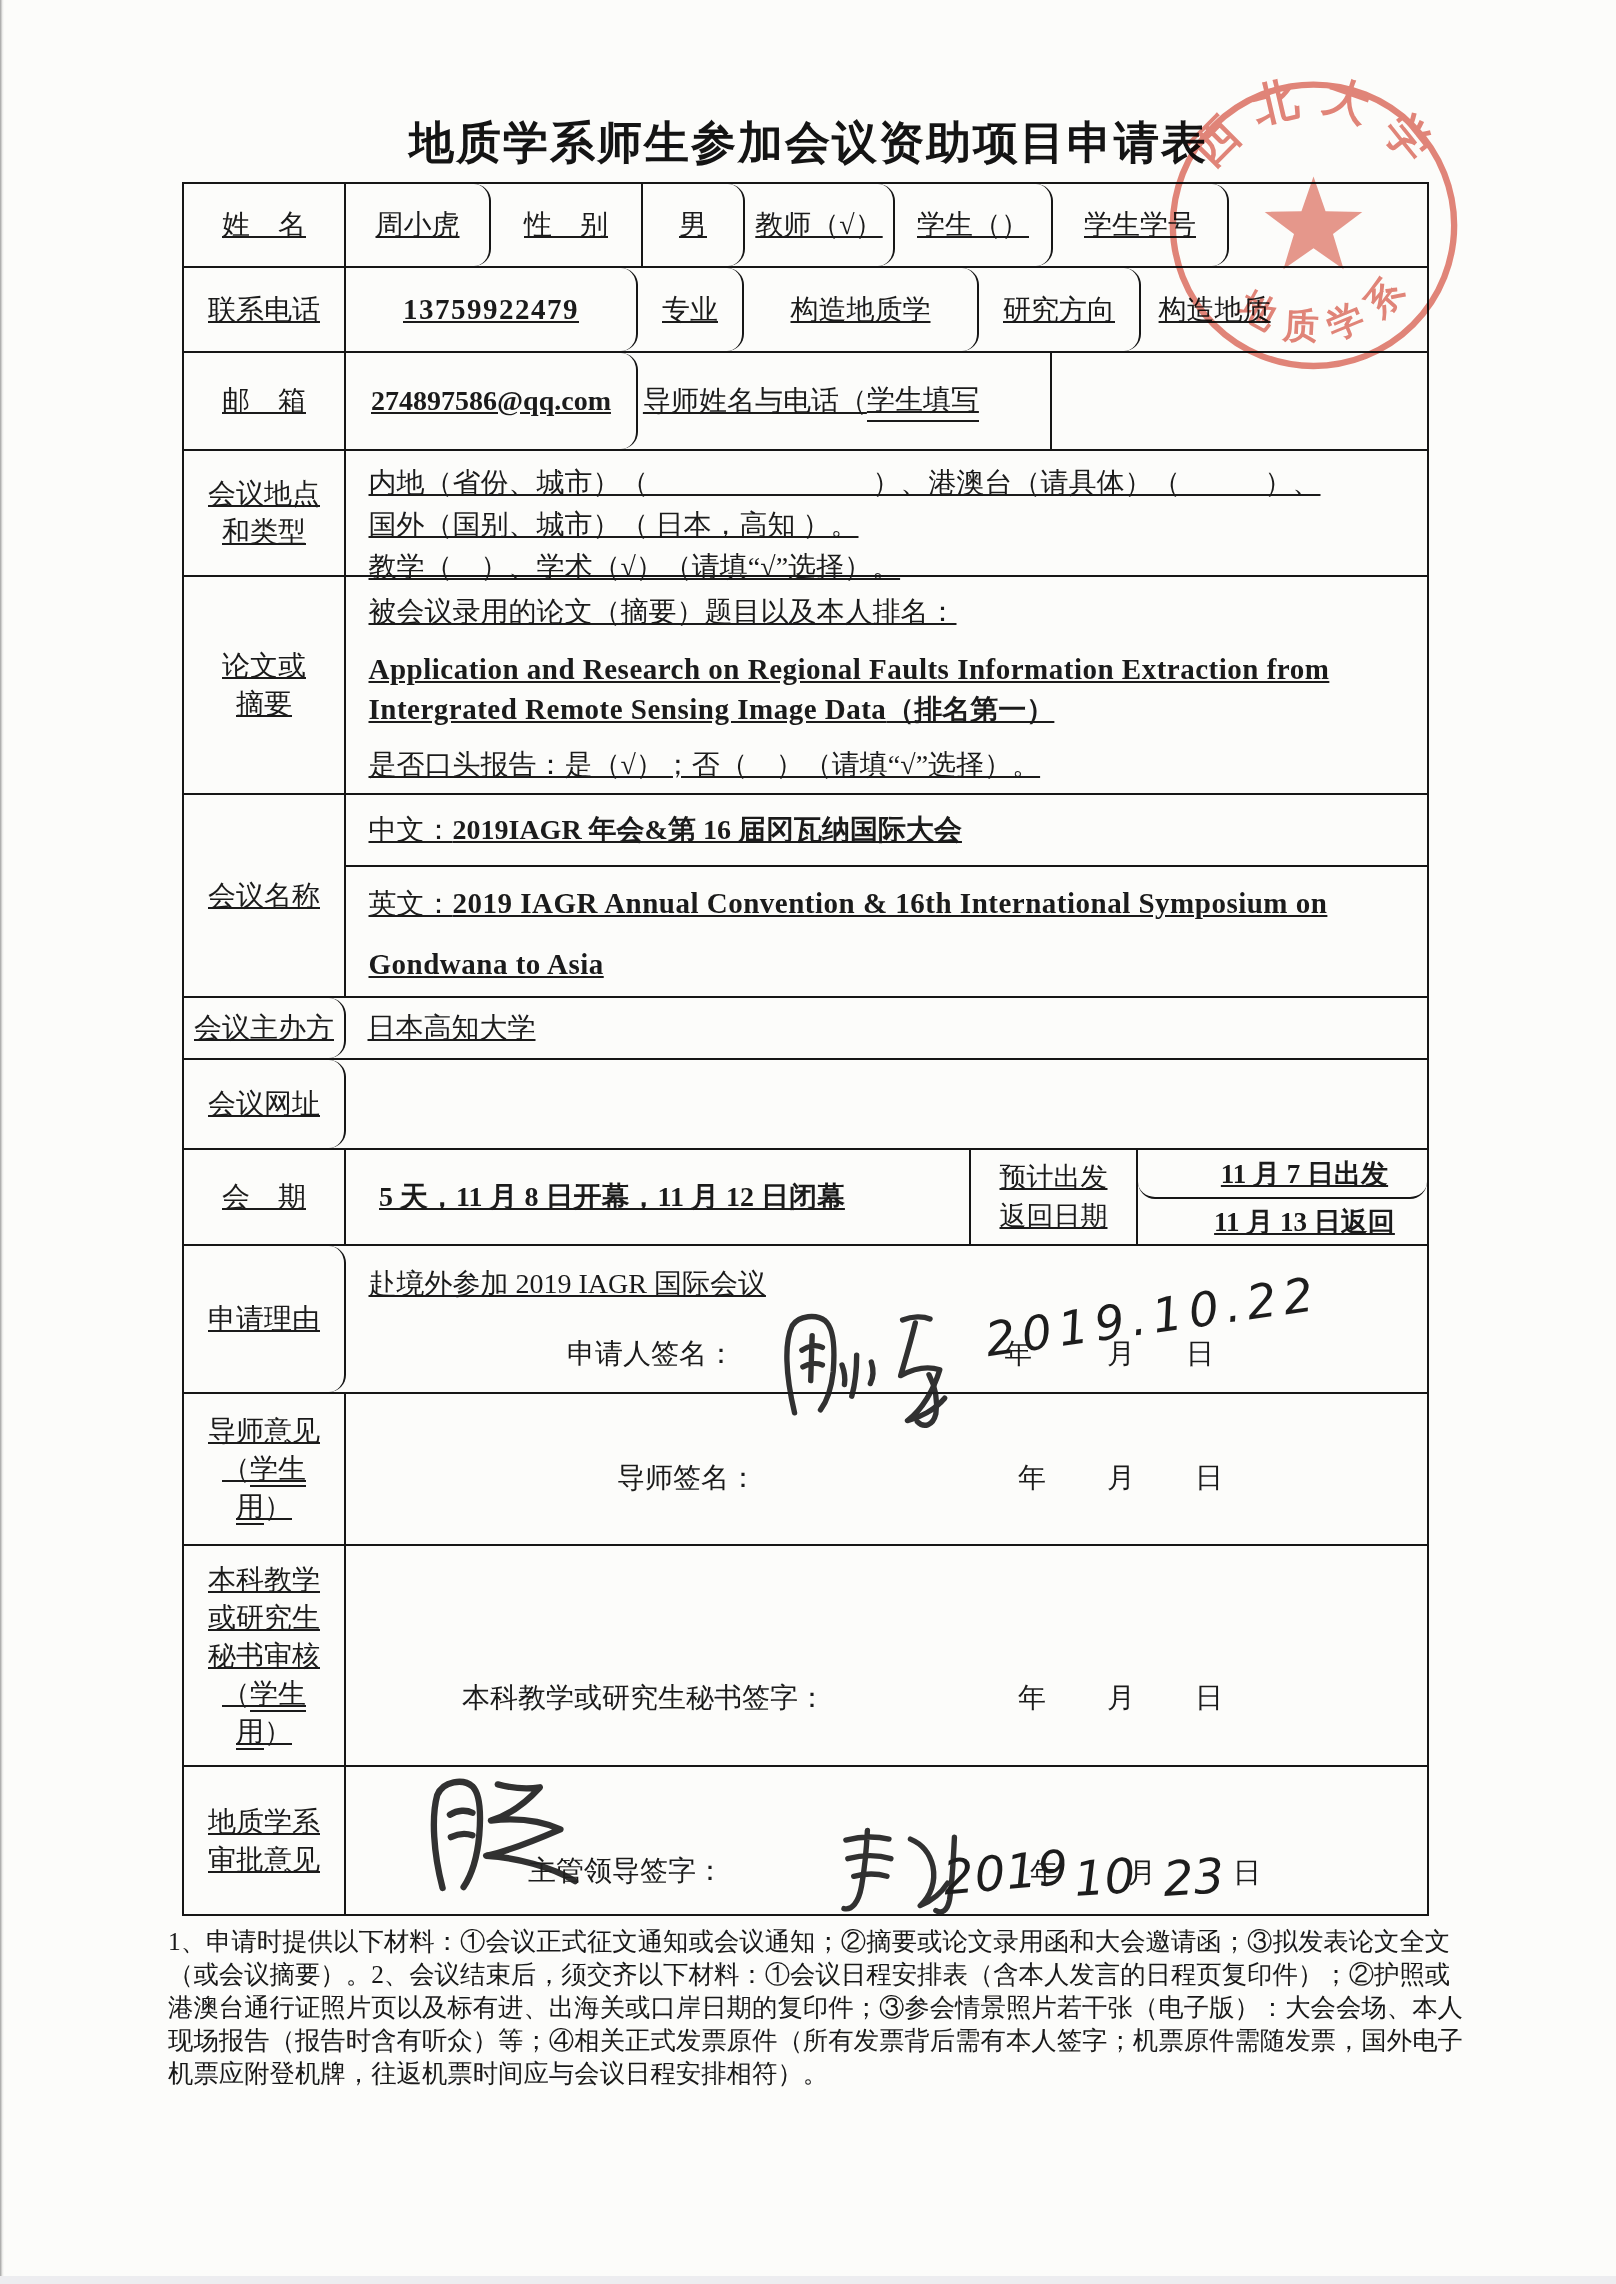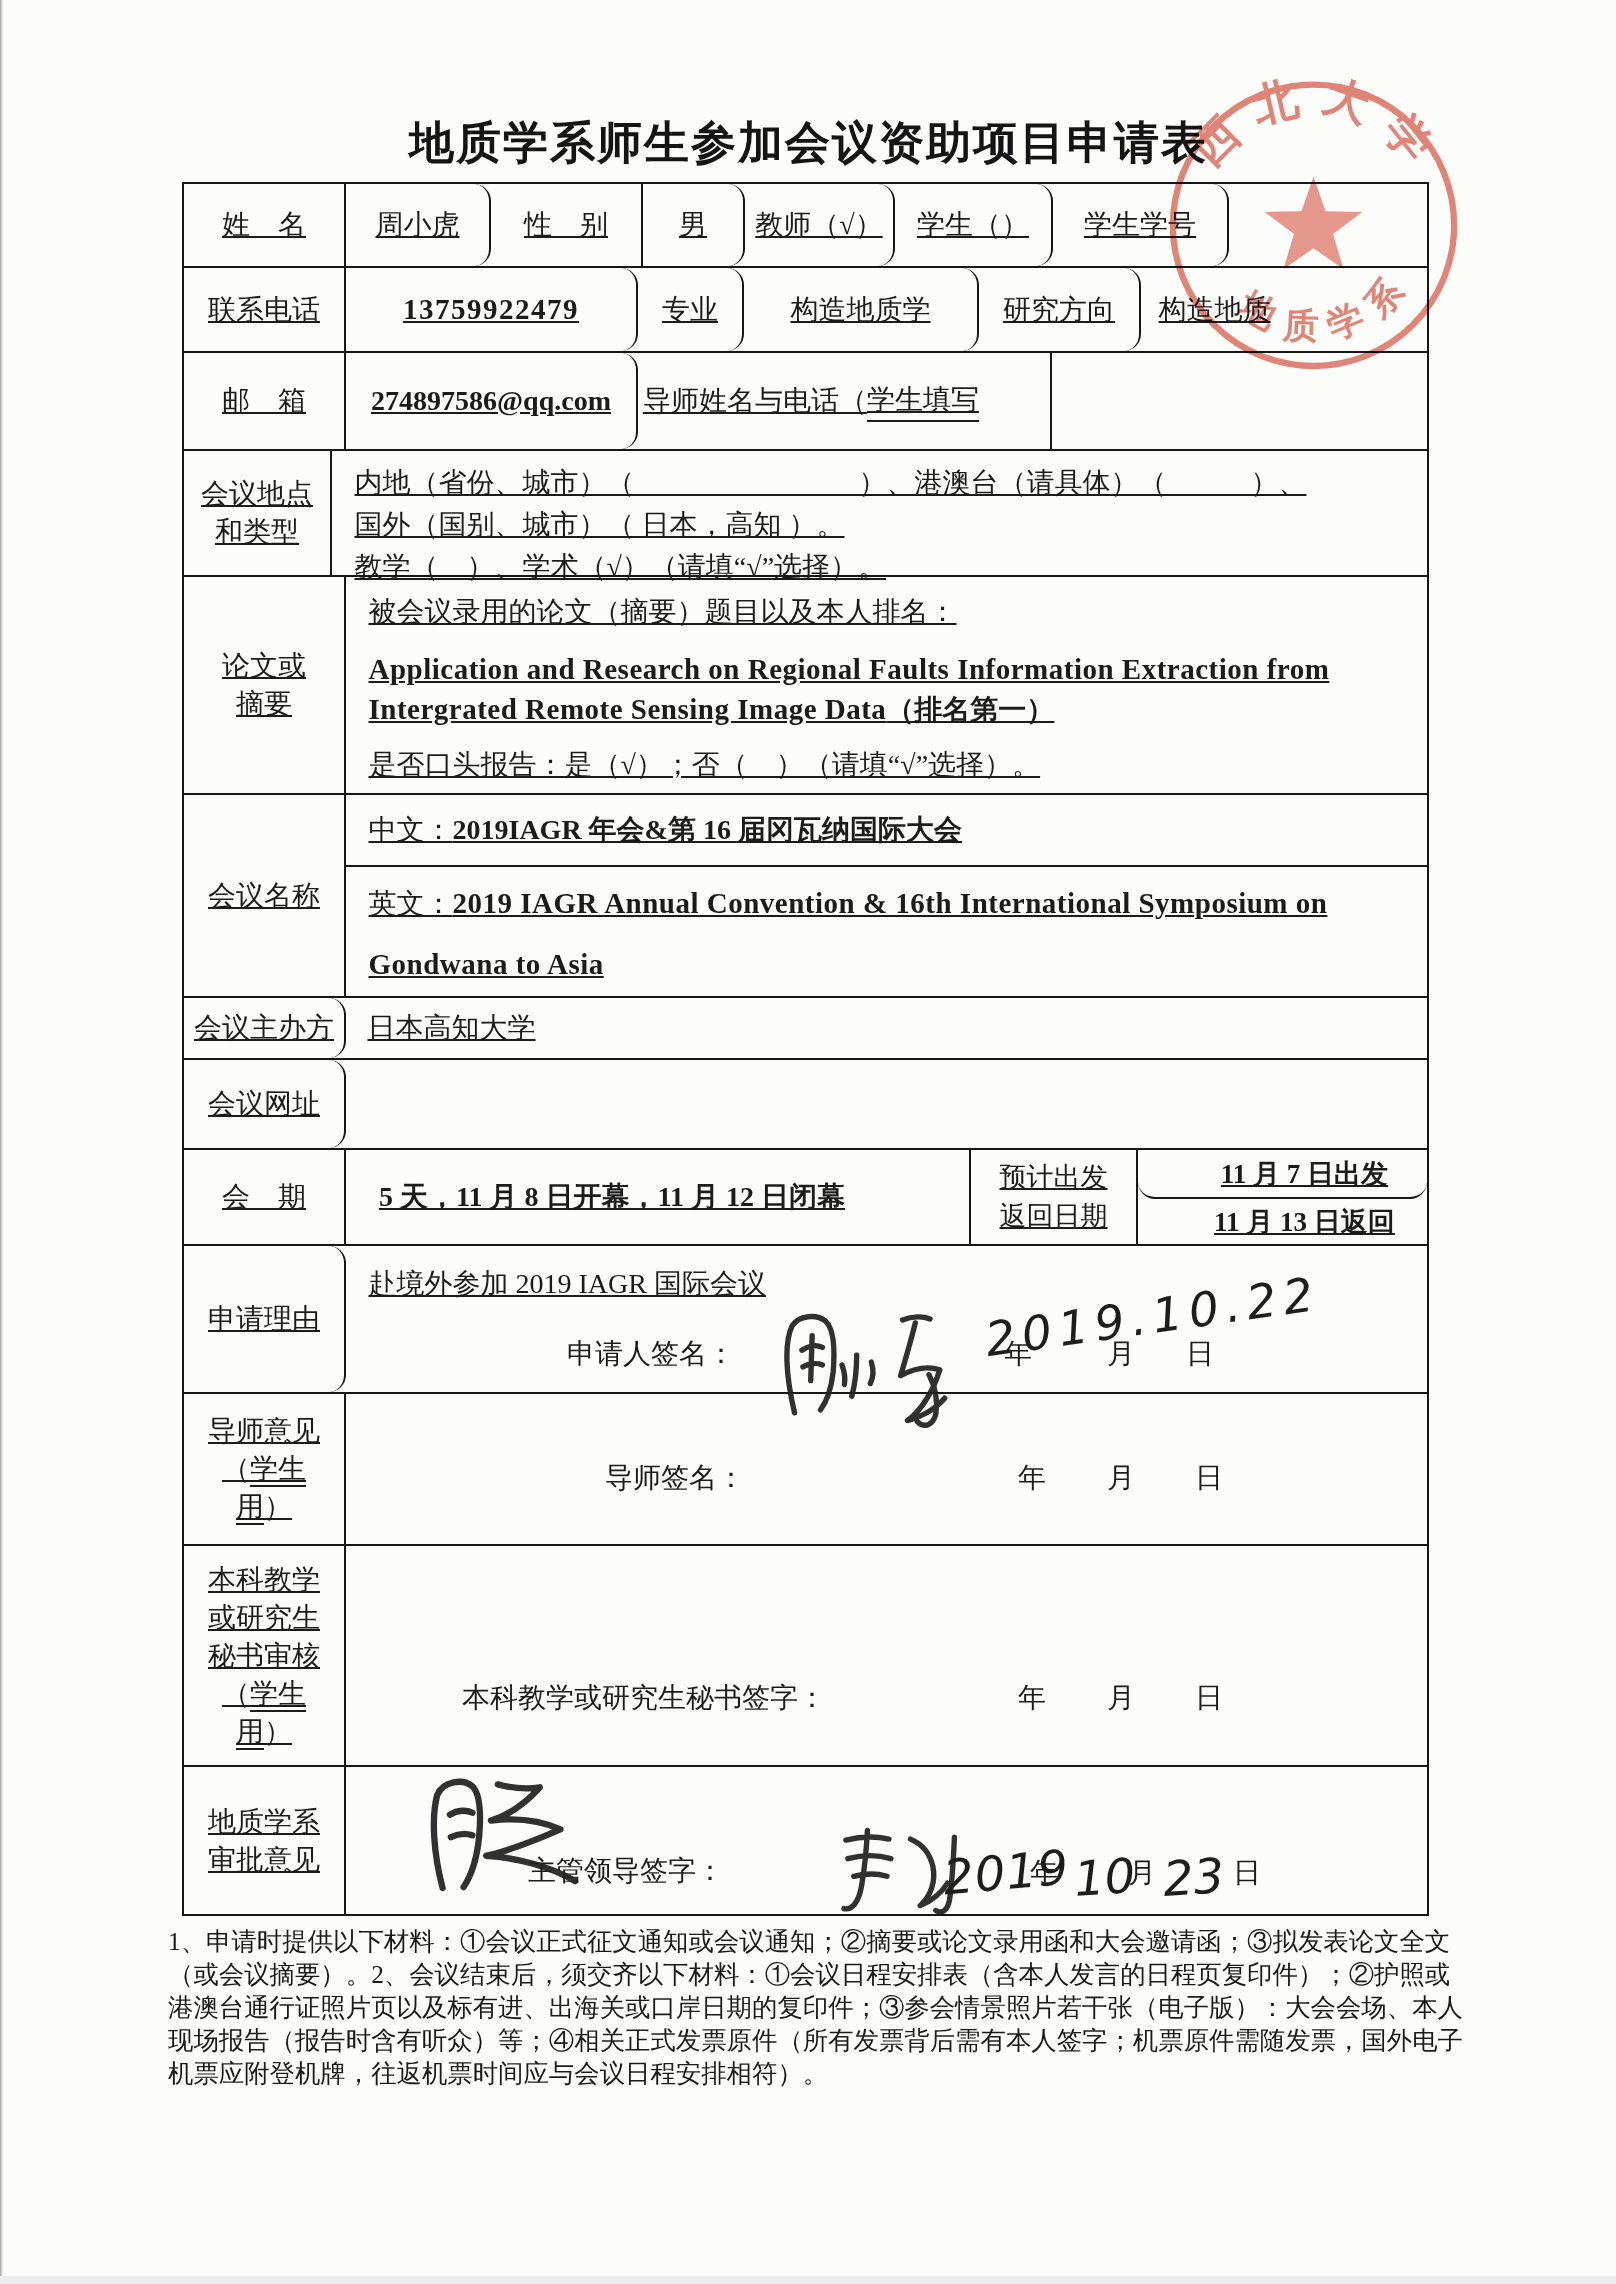--- a/index.html
+++ b/index.html
@@ -81,21 +81,21 @@
       <div class="td lab t" style="width:162px">邮　箱</div>
       <div class="td cen val" style="width:292px;letter-spacing:0;font-size:28px">274897586@qq.com</div>
       <div class="td" style="width:414px;padding-left:4.9px">
         <span class="t">导师姓名与电话（</span>
           <span class="u t">学生填写</span>
       </div>
       <div class="td fill t"></div>
     </div>
 
     <div class="tr" style="height:126px">
-      <div class="td lab t" style="width:148px">
+      <div class="td lab t" style="width:162px">
         <span class="t">会议地点</span>
         <span class="t">和类型</span>
       </div>
       <div class="td fill con lines">
         <div class="t">内地（省份、城市）（　　　　　　　　）、港澳台（请具体）（　　　）、</div>
         <div class="t">国外（国别、城市）（ 日本，高知 ）。</div>
         <div class="t">教学（　）、学术（√）（请填“√”选择）。</div>
       </div>
     </div>
 
@@ -164,21 +164,21 @@
       </div>
     </div>
 
     <div class="tr" style="height:152px">
       <div class="td lab" style="width:162px">
         <span class="t">导师意见</span>
         <span><span class="t">（</span><span class="u t">学生</span></span>
         <span><span class="u t">用</span><span class="t">）</span></span>
       </div>
       <div class="td fill con">
-        <span class="abs t" style="left:259px;top:65px">导师签名：</span>
+        <span class="abs t" style="left:271px;top:65px">导师签名：</span>
         <span class="abs t" style="left:672px;top:65px">年</span>
         <span class="abs t" style="left:761px;top:65px">月</span>
         <span class="abs t" style="left:849px;top:65px">日</span>
       </div>
     </div>
 
     <div class="tr" style="height:221px">
       <div class="td lab" style="width:162px">
         <span class="t">本科教学</span>
         <span class="t">或研究生</span>

